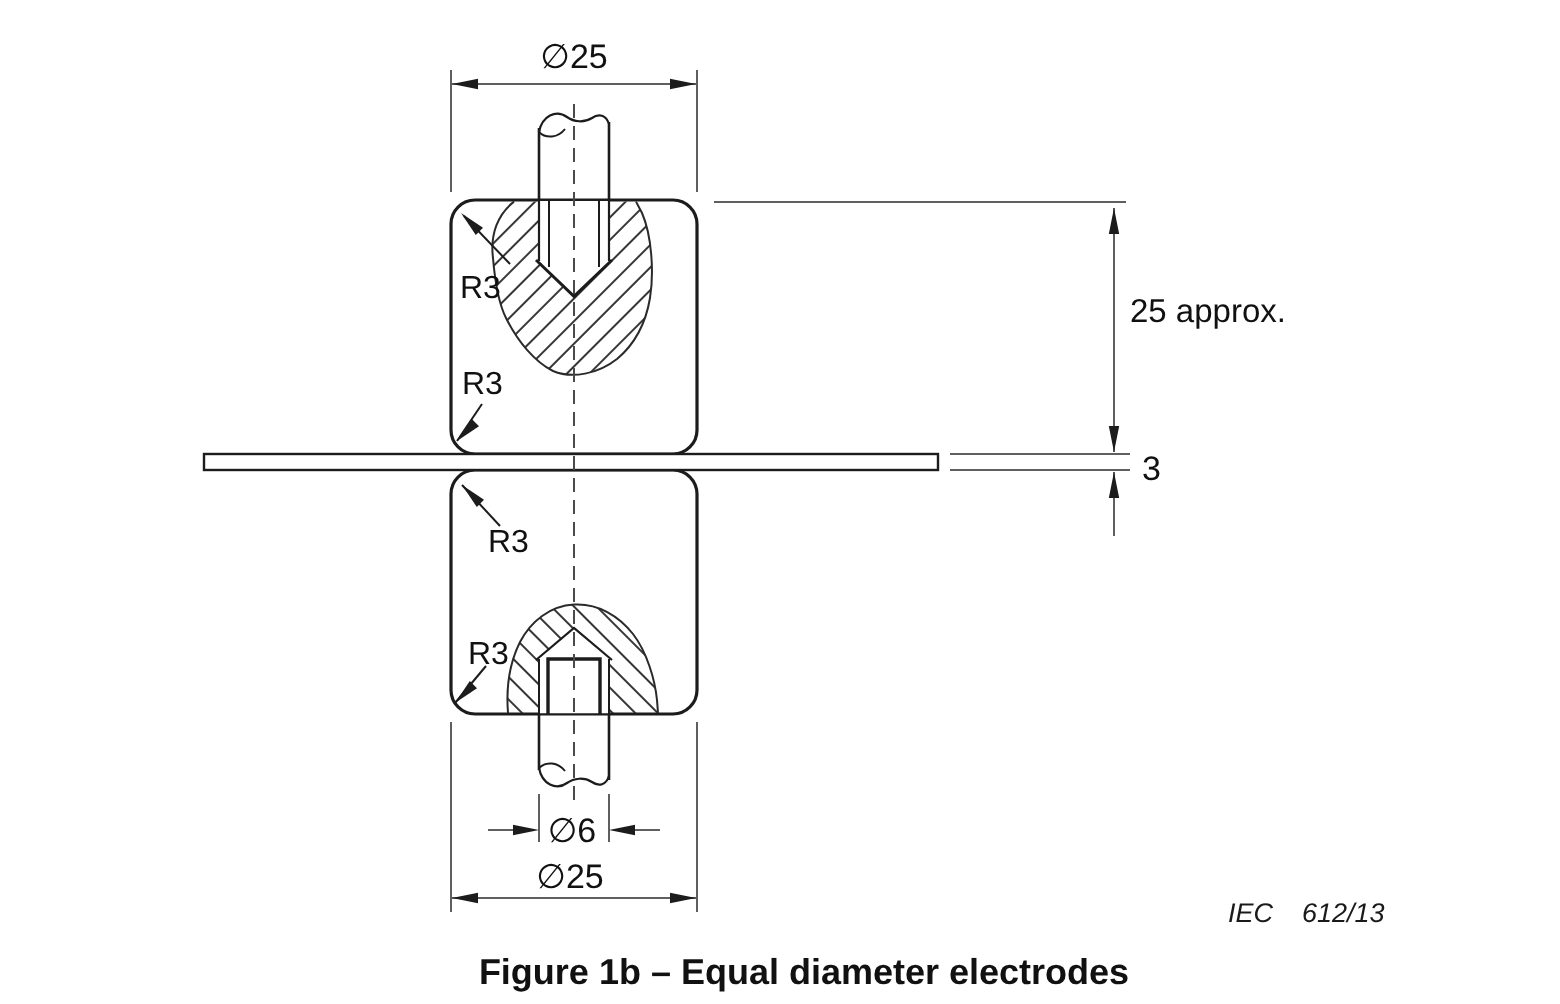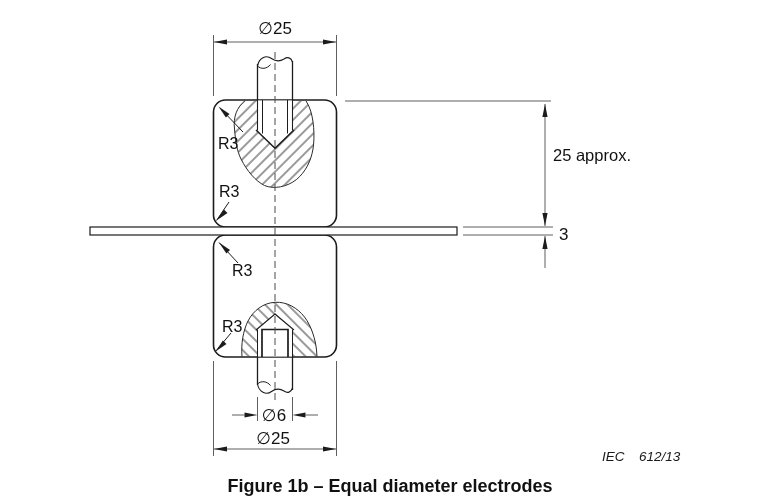--- a/index.html
+++ b/index.html
@@ -2,20 +2,21 @@
 <html><head>
 <meta charset="utf-8">
 <style>
   html,body{margin:0;padding:0;background:#ffffff;}
   .stage{
     position:relative;
     width:752px;height:502px;
     background:#ffffff;
     overflow:hidden;
     font-family:"Liberation Sans","DejaVu Sans",sans-serif;
+    padding-left:12px;
   }
   svg{display:block;}
   .t{
     font-family:"Liberation Sans","DejaVu Sans",sans-serif;
     fill:#111111;
   }
   .dim-label{font-size:17px;}
   .r3-label{font-size:16px;}
   .approx-label{font-size:16.5px;}
   .iec-label{font-size:13.5px;font-style:italic;fill:#1a1a1a;}

